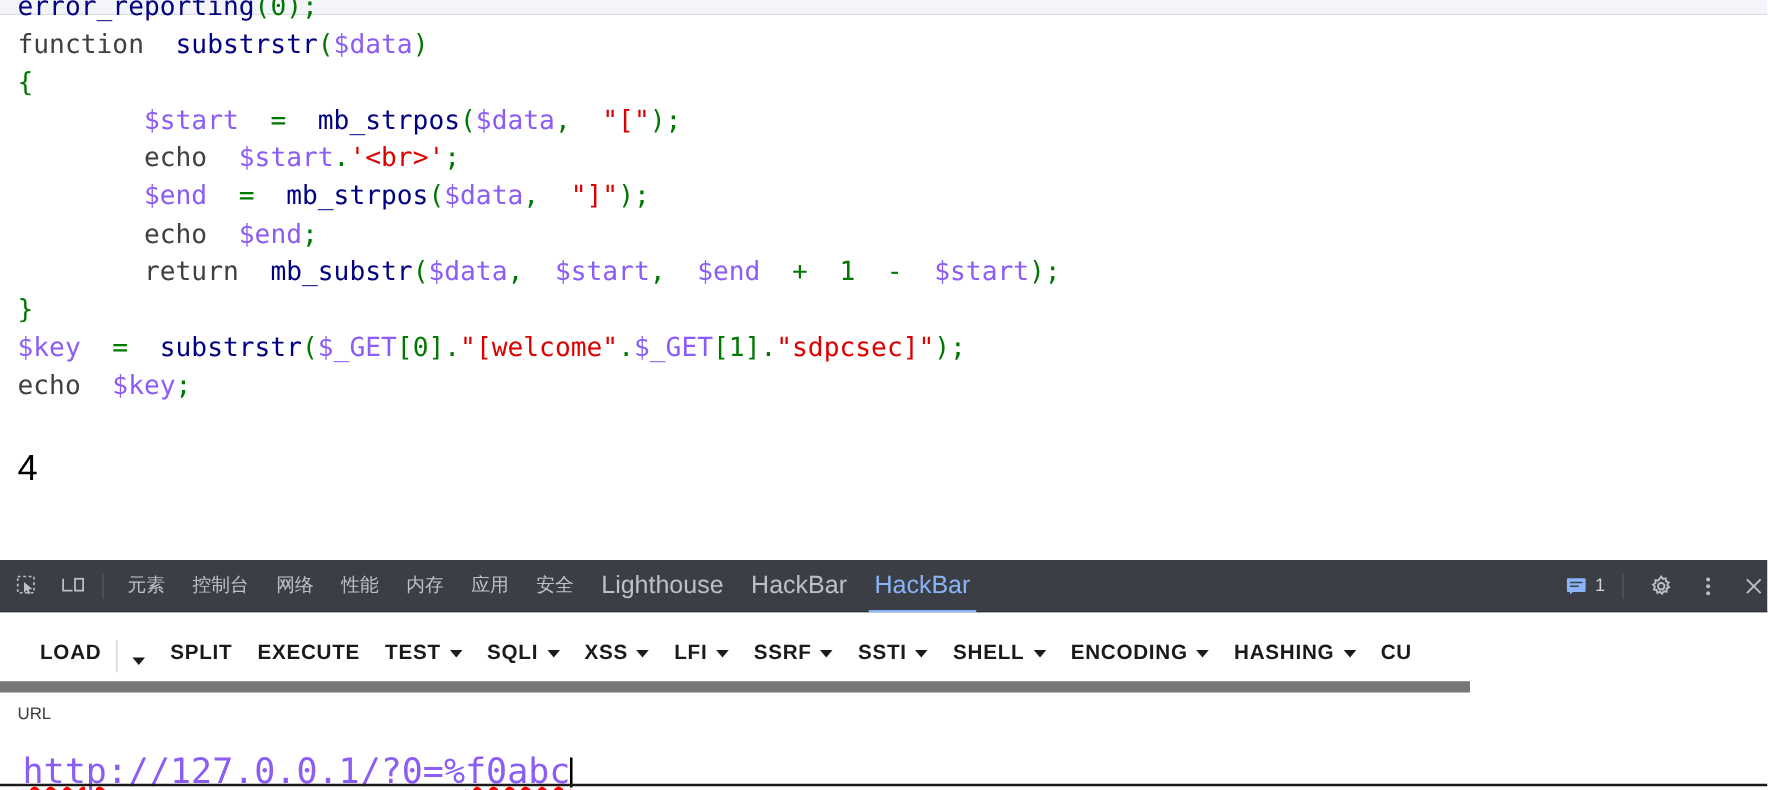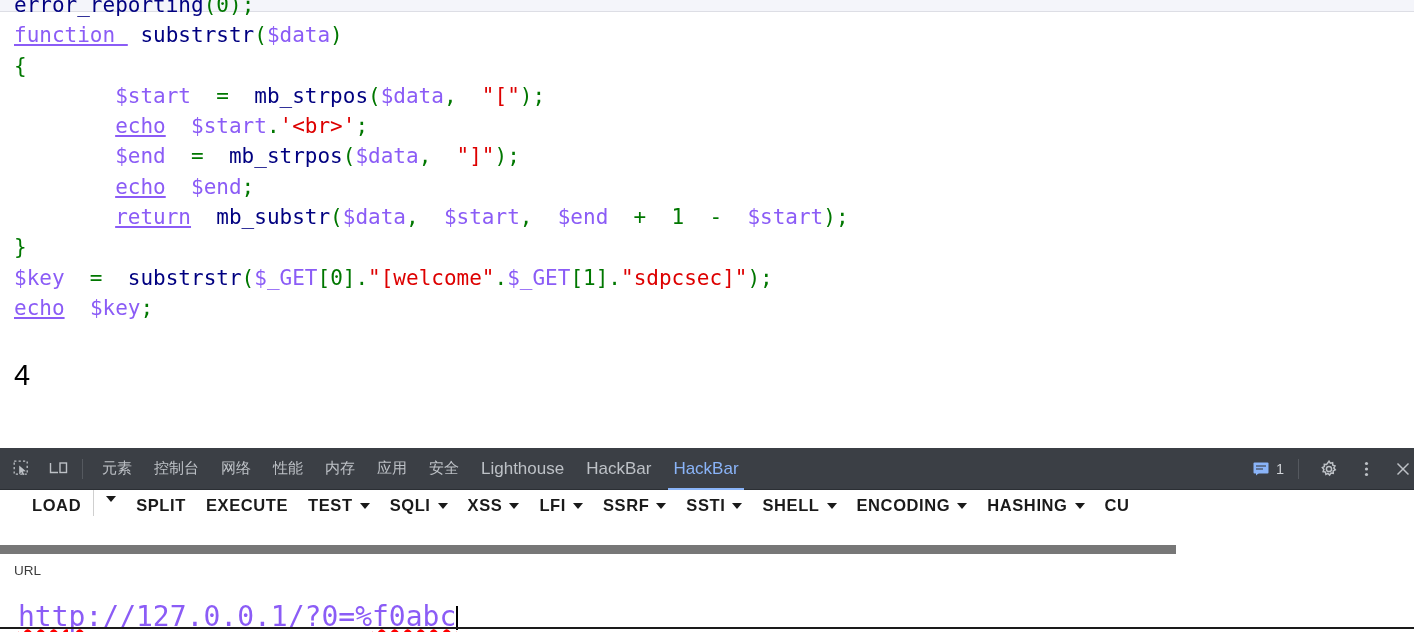--- a/index.html
+++ b/index.html
@@ -22,21 +22,21 @@
   }
 
   .code {
     position:absolute; left:14px; top:-10px;
     font-family:"DejaVu Sans Mono","Liberation Mono",monospace;
     font-size:21px; line-height:30.3px;
     color:#000080; white-space:pre;
     letter-spacing:0px;
   }
   .code .ln { display:block; height:30.3px; }
-  .kw   { color:#8b5cf6;text-decoration:underline; }
+  .kw   { color:#404040; }
   .str  { color:#dd0000; }
   .var  { color:#8b5cf6; }
   .fn   { color:#000080; }
   .num  { color:#007700; }
   .punc { color:#007700; }
   .def  { color:#000080; }
 
   .output {
     position:absolute; left:14px; top:355px;
     font-family:"Liberation Sans", sans-serif;
@@ -59,21 +59,21 @@
     width:30px; height:26px; margin-left:7px;
     display:flex; align-items:center; justify-content:center;
     cursor:pointer;
   }
   .dt-sep {
     width:1px; height:20px; background:#55595f; margin:0 8px;
   }
   .dt-tab {
     height:42px; padding:0 11px;
     display:flex; align-items:center;
-    font-size:17px; color:#bdc1c6; cursor:pointer;
+    font-size:20px; color:#bdc1c6; cursor:pointer;
     white-space:nowrap; position:relative;
   }
   .dt-tab.cjk { font-size:15px; }
   .dt-tab.active { color:#8ab4f8; }
   .dt-tab.active:after {
     content:""; position:absolute; left:6px; right:6px; bottom:0;
     height:2px; background:#8ab4f8;
   }
   .dt-right {
     margin-left:auto; display:flex; align-items:center;
@@ -82,21 +82,21 @@
   .msg-badge { display:flex; align-items:center; gap:7px; cursor:pointer; padding:0 6px; }
   .msg-count { color:#cfd3d7; font-size:14.5px; }
 
   
   .hb {
     position:relative; width:1414px; height:142px; background:#fff;
     overflow:hidden;
   }
   .hb-toolbar {
     position:relative; height:48px; width:1414px;
-    display:flex; align-items:flex-start; padding-left:22px;
+    display:flex; align-items:flex-end; padding-left:22px;
     overflow:hidden;
   }
   .hb-btn {
     display:flex; align-items:center; gap:7px;
     font-size:16.5px; font-weight:bold; color:#1a1a1a;
     letter-spacing:0.6px; cursor:pointer;
     padding:6px 10px; white-space:nowrap;
     font-family:"Liberation Sans", sans-serif;
   }
   .hb-vsep { width:1px; height:26px; background:#cfcfcf; margin:0 2px; }

